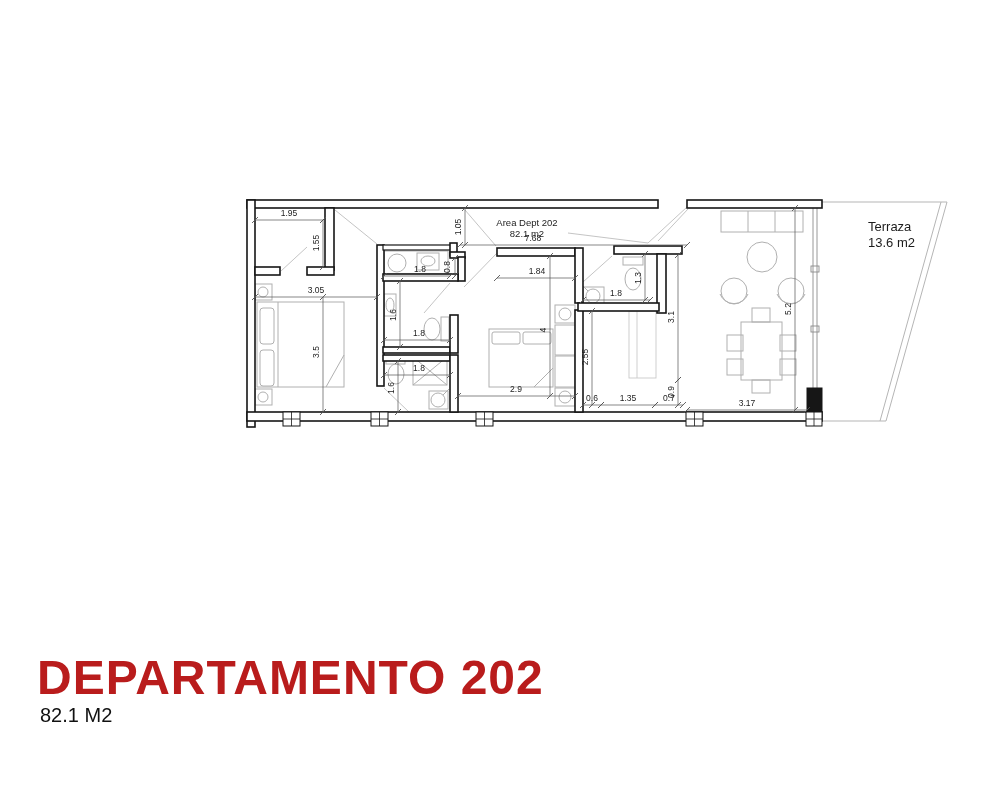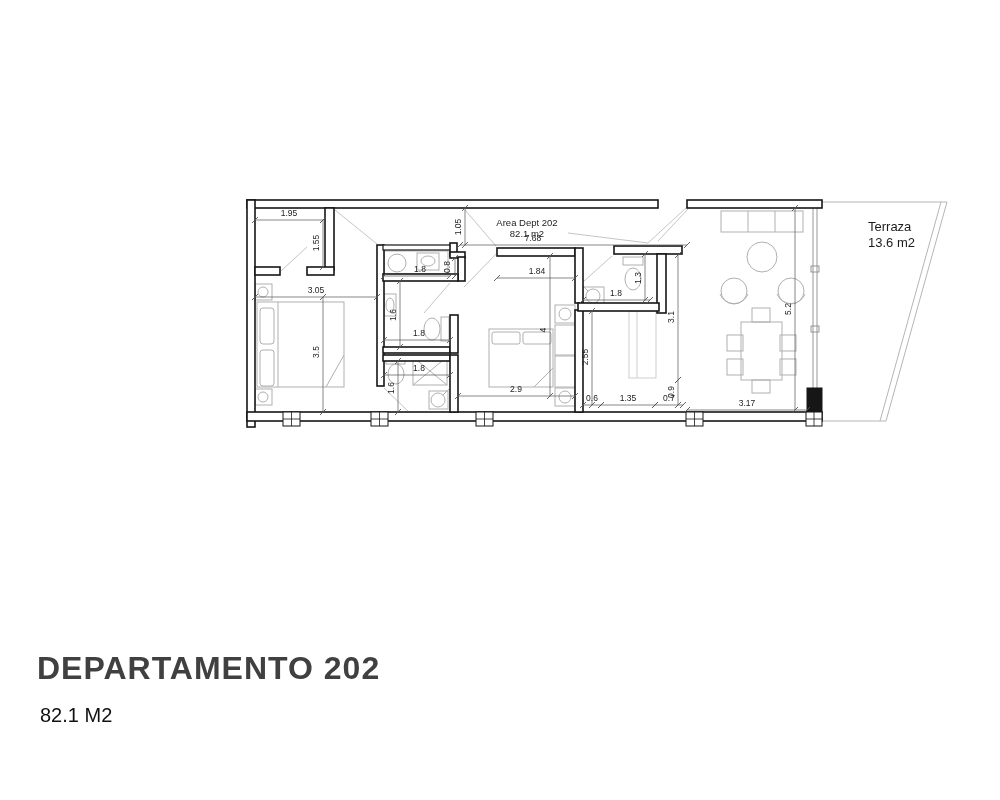--- a/index.html
+++ b/index.html
@@ -13,21 +13,21 @@
   .dim{stroke:#555;stroke-width:0.7;}
   .tick{stroke:#555;stroke-width:0.9;}
   .dimtext{font:8.5px "Liberation Sans",sans-serif;fill:#1c1c1c;text-anchor:middle;}
   .areatext{font:9.5px "Liberation Sans",sans-serif;fill:#1c1c1c;text-anchor:middle;}
   .terrtext{font:13px "Liberation Sans",sans-serif;fill:#1c1c1c;}
   .fixture{fill:none;stroke:#b0b0b0;stroke-width:1;}
   .fixture-light{fill:none;stroke:#c9c9c9;stroke-width:0.9;}
   .swing{stroke:#bdbdbd;stroke-width:0.9;fill:none;}
   .terr{stroke:#b5b5b5;stroke-width:1;fill:none;}
   .glass{stroke:#8c8c8c;stroke-width:0.9;fill:none;}
-  .title{position:absolute;left:37px;top:650px;font-size:32px;font-weight:700;letter-spacing:1px;color:#404040;white-space:nowrap;}
+  .title{position:absolute;left:37px;top:650px;font-size:48px;font-weight:700;letter-spacing:1px;color:#b91c1c;white-space:nowrap;}
   .subtitle{position:absolute;left:40px;top:704px;font-size:20px;color:#111;}
 </style>
 </head>
 <body>
 
 <svg width="1000" height="800" viewBox="0 0 1000 800">
 
   <g>
     <line class="terr" x1="822" y1="202" x2="947" y2="202"></line>
     <line class="terr" x1="947" y1="202" x2="886" y2="421"></line>

